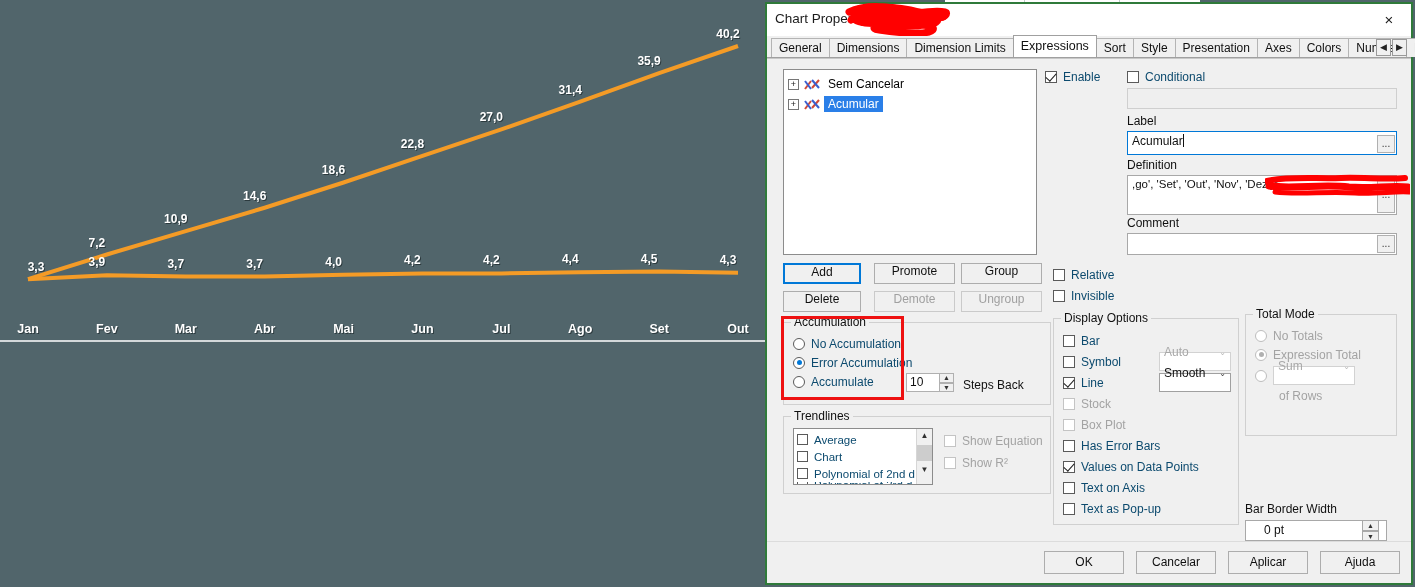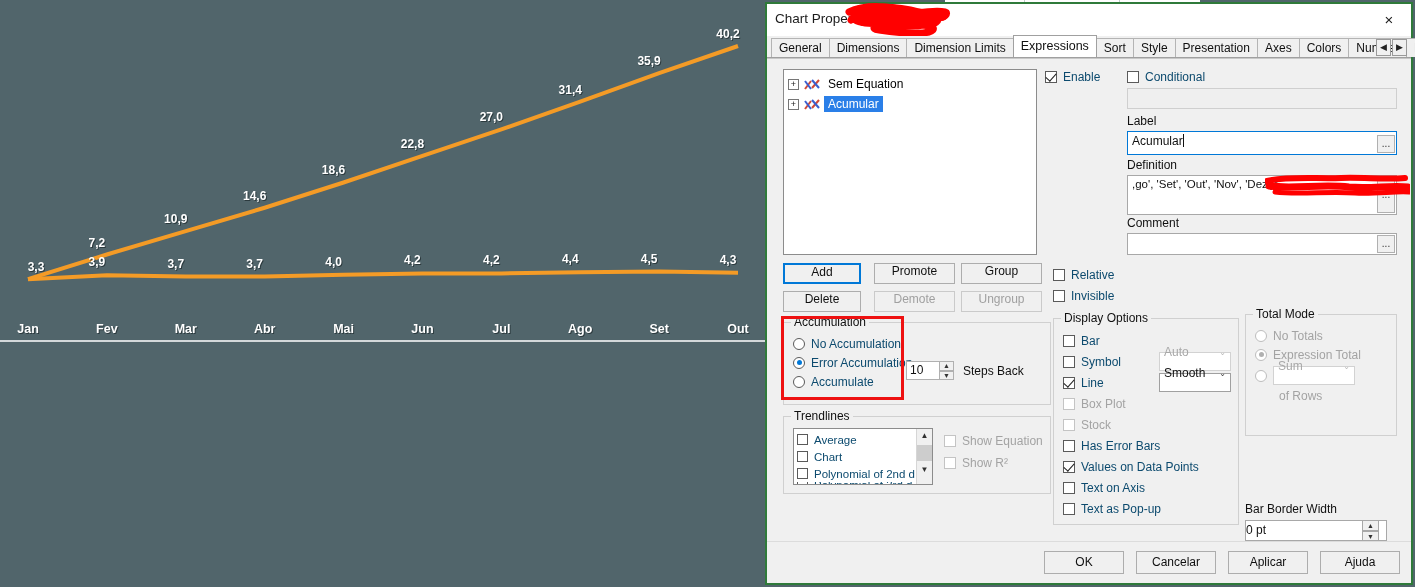--- a/index.html
+++ b/index.html
@@ -177,21 +177,21 @@
   .cbox.on::after {
     content:''; position:absolute; left:2px; top:-1px;
     width:5px; height:9px; border:solid #202020;
     border-width:0 1.6px 1.6px 0; transform:rotate(42deg);
   }
   .cbox.dis { border-color:#c4c4c4; }
 
   
   #acc-rows { position:absolute; left:9px; top:11px; }
   #steps-back-wrap {
-    position:absolute; left:122px; top:38px; display:flex; align-items:center;
+    position:absolute; left:122px; top:50px; display:flex; align-items:flex-end;
   }
   .spin-input {
     width:34px; height:19px; border:1px solid #b0b0b0; background:#fff;
     font-size:12px; color:#101010; padding:0 3px; line-height:17px;
   }
   .spin-btns { display:flex; flex-direction:column; margin-left:-1px; }
   .spin-btns div {
     width:15px; height:9.5px; border:1px solid #b0b0b0; background:#f0f0f0;
     font-size:7px; line-height:8px; text-align:center; color:#333; cursor:pointer;
   }
@@ -250,21 +250,21 @@
   .caret {
     display:inline-block; width:1px; height:13px; background:#111;
     vertical-align:-2px; margin-left:0px;
   }
 
   
   #bbw-label { position:absolute; left:478px; top:443px; font-size:12px; color:#101010; }
   #bbw-input {
     position:absolute; left:478px; top:461px; width:142px; height:21px;
     border:1px solid #a8a8a8; background:#fff; font-size:12px; color:#101010;
-    padding:0 0; line-height:19px;
+    padding:0 18px; line-height:19px;
   }
   #bbw-spin { position:absolute; left:595px; top:461px; display:flex; flex-direction:column; }
   #bbw-spin div {
     width:17px; height:10.5px; border:1px solid #a8a8a8; background:#f0f0f0;
     font-size:7px; line-height:9px; text-align:center; color:#333; cursor:pointer;
   }
   #expr-legend-row { position:absolute; left:478px; top:496px; }
 
   
   #footer {
@@ -365,21 +365,21 @@
 
     <div id="expr-list">
         <div class="expr-item">
           <span class="expr-plus">+</span>
           <span class="expr-icon"><svg width="16" height="13" viewBox="0 0 16 13">
               <path d="M1,11 L7,3" stroke="#d04a3a" stroke-width="2" fill="none"></path>
               <path d="M7,11 L1,3" stroke="#3a5fd0" stroke-width="2" fill="none"></path>
               <path d="M8,10 L15,2" stroke="#d04a3a" stroke-width="2" fill="none"></path>
               <path d="M15,10 L8,2" stroke="#3a5fd0" stroke-width="2" fill="none"></path>
             </svg></span>
-          <span class="expr-label">Sem Equation</span>
+          <span class="expr-label">Sem Cancelar</span>
         </div>
         <div class="expr-item">
           <span class="expr-plus">+</span>
           <span class="expr-icon"><svg width="16" height="13" viewBox="0 0 16 13">
               <path d="M1,11 L7,3" stroke="#d04a3a" stroke-width="2" fill="none"></path>
               <path d="M7,11 L1,3" stroke="#3a5fd0" stroke-width="2" fill="none"></path>
               <path d="M8,10 L15,2" stroke="#d04a3a" stroke-width="2" fill="none"></path>
               <path d="M15,10 L8,2" stroke="#3a5fd0" stroke-width="2" fill="none"></path>
             </svg></span>
           <span class="expr-label selected">Acumular</span>
@@ -528,27 +528,27 @@
               <span>Line</span>
             </div>
             <span class="select">
               <span>Smooth</span>
               <span class="chev">⌄</span>
             </span>
           </div>
           <div class="disp-line">
             <div class="check-row disabled" style="flex: 0 0 96px;">
               <span class="cbox dis"></span>
-              <span>Box Plot</span>
+              <span>Stock</span>
             </div>
           </div>
           <div class="disp-line">
             <div class="check-row disabled" style="flex: 0 0 96px;">
               <span class="cbox dis"></span>
-              <span>Stock</span>
+              <span>Box Plot</span>
             </div>
           </div>
           <div class="disp-line">
             <div class="check-row" style="flex: 0 0 96px;">
               <span class="cbox"></span>
               <span>Has Error Bars</span>
             </div>
           </div>
           <div class="disp-line">
             <div class="check-row" style="flex: 0 0 96px;">

